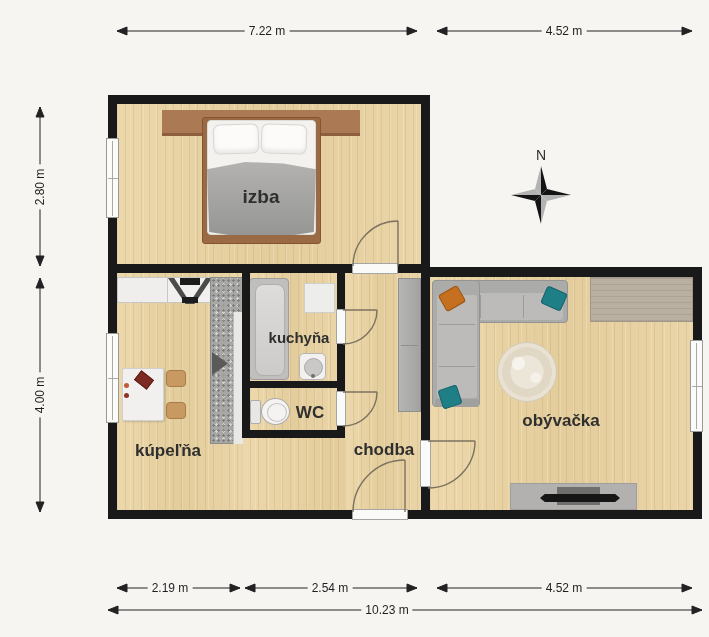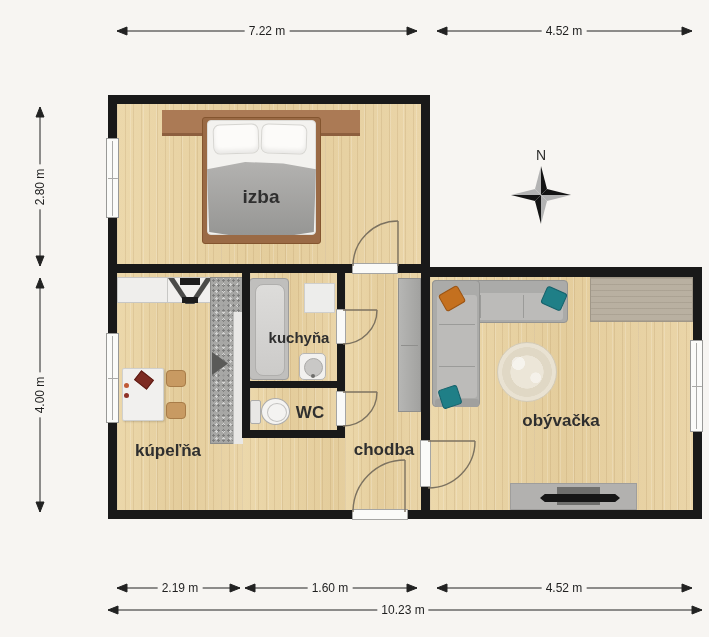--- a/index.html
+++ b/index.html
@@ -218,18 +218,18 @@
   <div class="room-label" style="left:299px;top:337px;font-size:15px;">kuchyňa</div>
   <div class="room-label" style="left:310px;top:413px;font-size:17px;">WC</div>
   <div class="room-label" style="left:168px;top:451px;font-size:17px;">kúpeľňa</div>
   <div class="room-label" style="left:384px;top:450px;font-size:17px;">chodba</div>
   <div class="room-label" style="left:561px;top:421px;font-size:17px;">obývačka</div>
 
   <div class="dim-label" style="left:267px;top:31px;">7.22 m</div>
   <div class="dim-label" style="left:564px;top:31px;">4.52 m</div>
   <div class="dim-label vert" style="left:40px;top:187px;">2.80 m</div>
   <div class="dim-label vert" style="left:40px;top:395px;">4.00 m</div>
-  <div class="dim-label" style="left:180px;top:588px;">2.19 m</div>
-  <div class="dim-label" style="left:330px;top:588px;">1.60 m</div>
+  <div class="dim-label" style="left:170px;top:588px;">2.19 m</div>
+  <div class="dim-label" style="left:330px;top:588px;">2.54 m</div>
   <div class="dim-label" style="left:564px;top:588px;">4.52 m</div>
-  <div class="dim-label" style="left:403px;top:610px;">10.23 m</div>
+  <div class="dim-label" style="left:387px;top:610px;">10.23 m</div>
 
 </div>
 
 </body></html>

